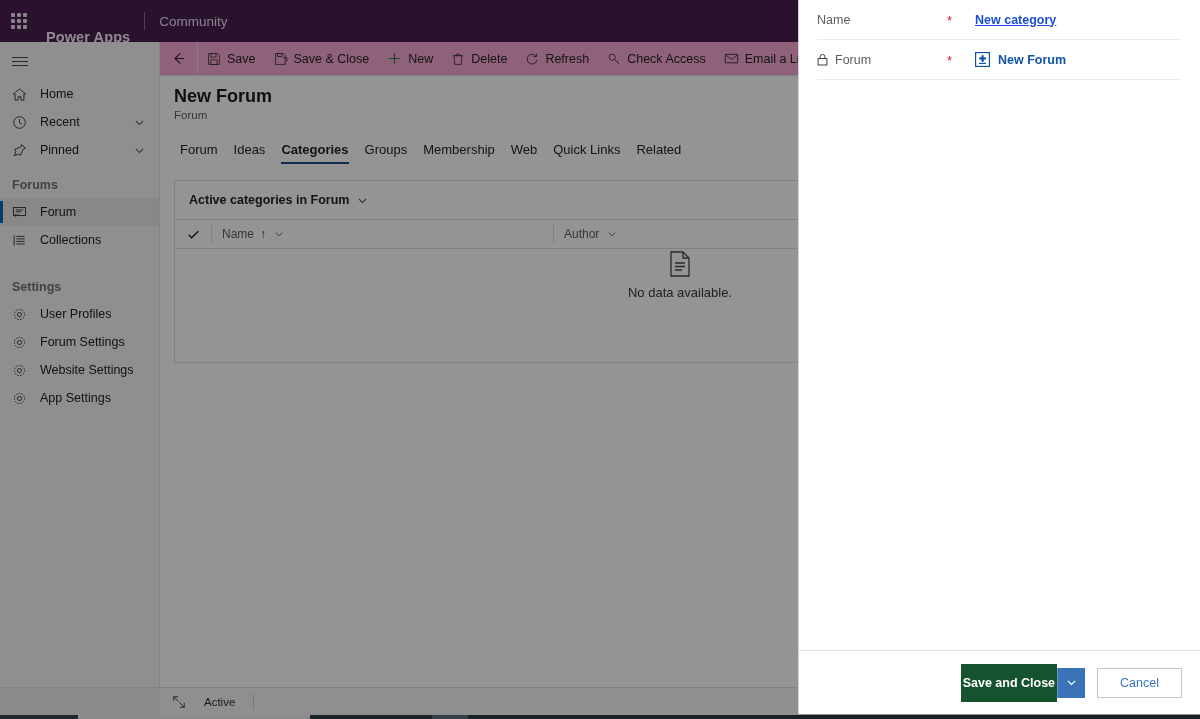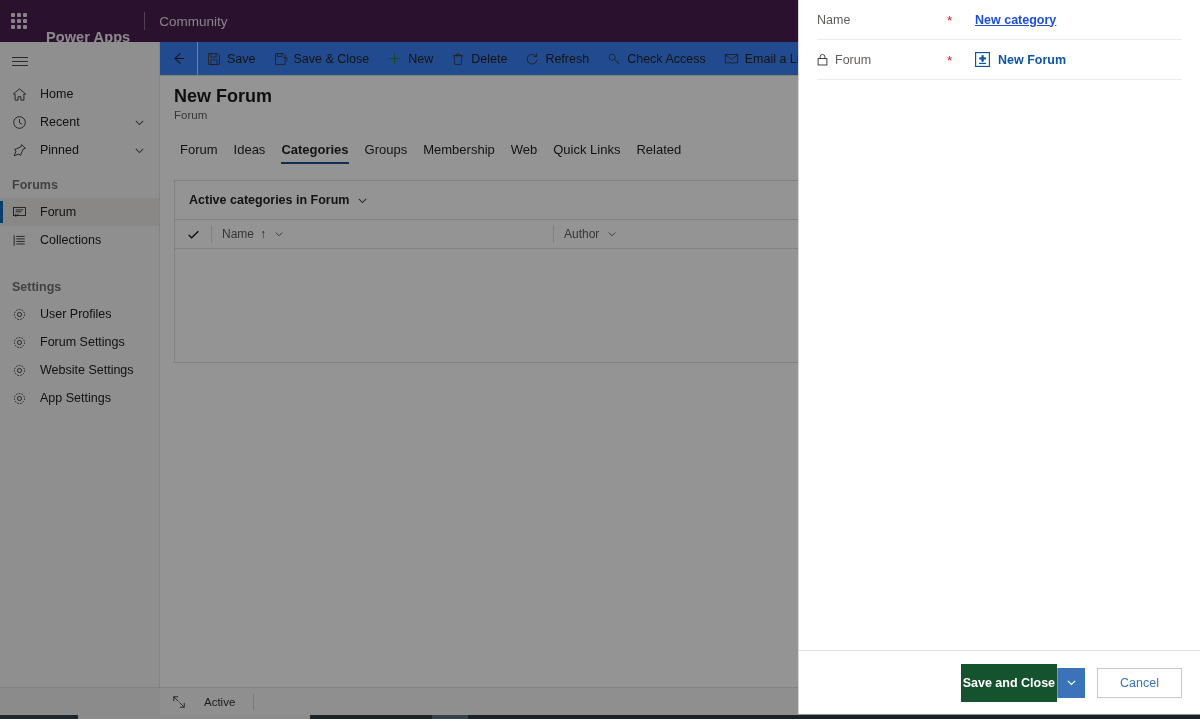--- a/index.html
+++ b/index.html
@@ -63,21 +63,21 @@
   .nav-group {
     font-size: 12.5px; font-weight: 700; color: #737373;
     padding: 0 0 0 12px; height: 26px; display: flex; align-items: center;
   }
   .nav-spacer-sm { height: 8px; }
   .nav-spacer-lg { height: 20px; }
 
   
   .cmdbar {
     position: absolute; top: 42px; left: 160px; width: 1040px; height: 34px;
-    background: #3b82f6; border-bottom: 1px solid #e1dfdd;
+    background: #f9a8d4; border-bottom: 1px solid #e1dfdd;
     display: flex; align-items: center; overflow: hidden;
   }
   .cmd-back {
     width: 38px; height: 34px; display: flex; align-items: center; justify-content: center;
     border-right: 1px solid #e1dfdd; color: #242424; cursor: pointer;
   }
   .cmd-btn {
     display: flex; align-items: center; height: 34px; padding: 0 9px;
     font-size: 12.5px; color: #242424; white-space: nowrap; cursor: pointer;
   }
@@ -485,20 +485,30 @@
           <div class="colh col-author">
             <span>Author</span>
             <span class="chev">
               <svg width="10" height="10" viewBox="0 0 12 12">
                   <path d="M2 4.2 6 8.2l4-4" fill="none" stroke="#605e5c" stroke-width="1.1"></path>
                 </svg>
             </span>
           </div>
         </div>
 
+        <div class="nodata">
+          <span class="doc">
+            <svg width="22" height="26" viewBox="0 0 22 26">
+                <path d="M2 1h12l6 6v18H2z" fill="none" stroke="#4a4a4a" stroke-width="1.3"></path>
+                <path d="M14 1v6h6" fill="none" stroke="#4a4a4a" stroke-width="1.3"></path>
+                <path d="M6 12h10M6 15.5h10M6 19h7" fill="none" stroke="#4a4a4a" stroke-width="1.3"></path>
+              </svg>
+          </span>
+          <span class="txt">No data available.</span>
+        </div>
       </div>
     </div>
 
     <div class="sidebar-foot"></div>
     <div class="statusbar">
       <span class="sicon">
         <svg width="14" height="14" viewBox="0 0 16 16">
             <path d="M2 2h5M2 2v5M2 2l5.4 5.4M14 14H9M14 14V9M14 14 8.6 8.6" fill="none" stroke="#444" stroke-width="1.1"></path>
           </svg>
       </span>

